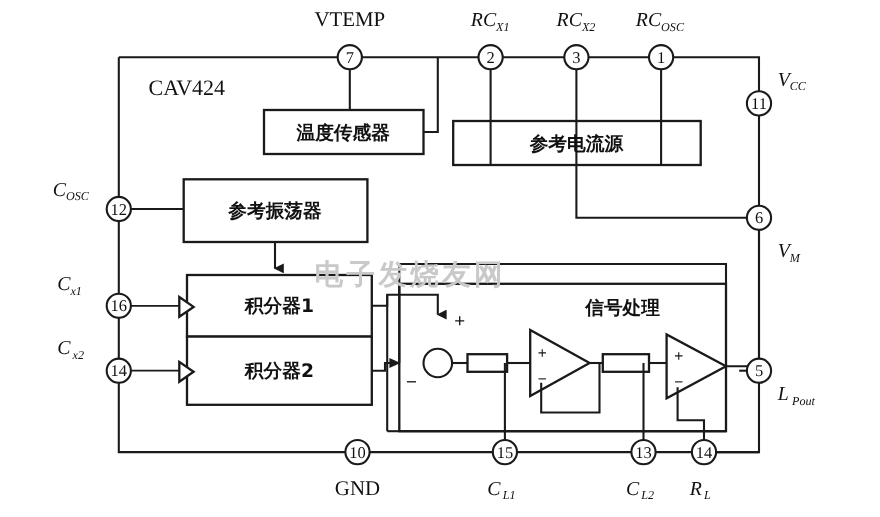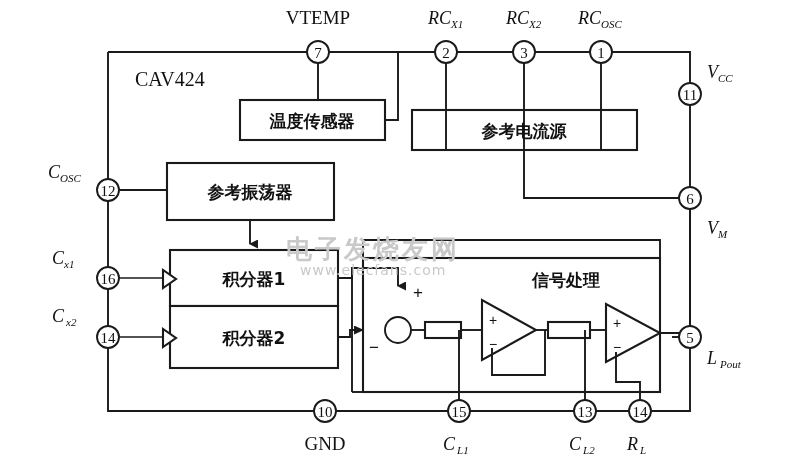--- a/index.html
+++ b/index.html
@@ -289,15 +289,14 @@
 
     <text class="sign" x="418" y="292">+</text>
     <text class="sign" x="374" y="347">−</text>
     <text class="opsign" x="493" y="320">+</text>
     <text class="opsign" x="493" y="344">−</text>
     <text class="opsign" x="617" y="323">+</text>
     <text class="opsign" x="617" y="347">−</text>
   </svg>
 
   <div class="wm" id="wm1">电子发烧友网</div>
-  <div class="wm" id="wm2">www.elecfans.com</div>
 
 </div>
 
 </body></html>

